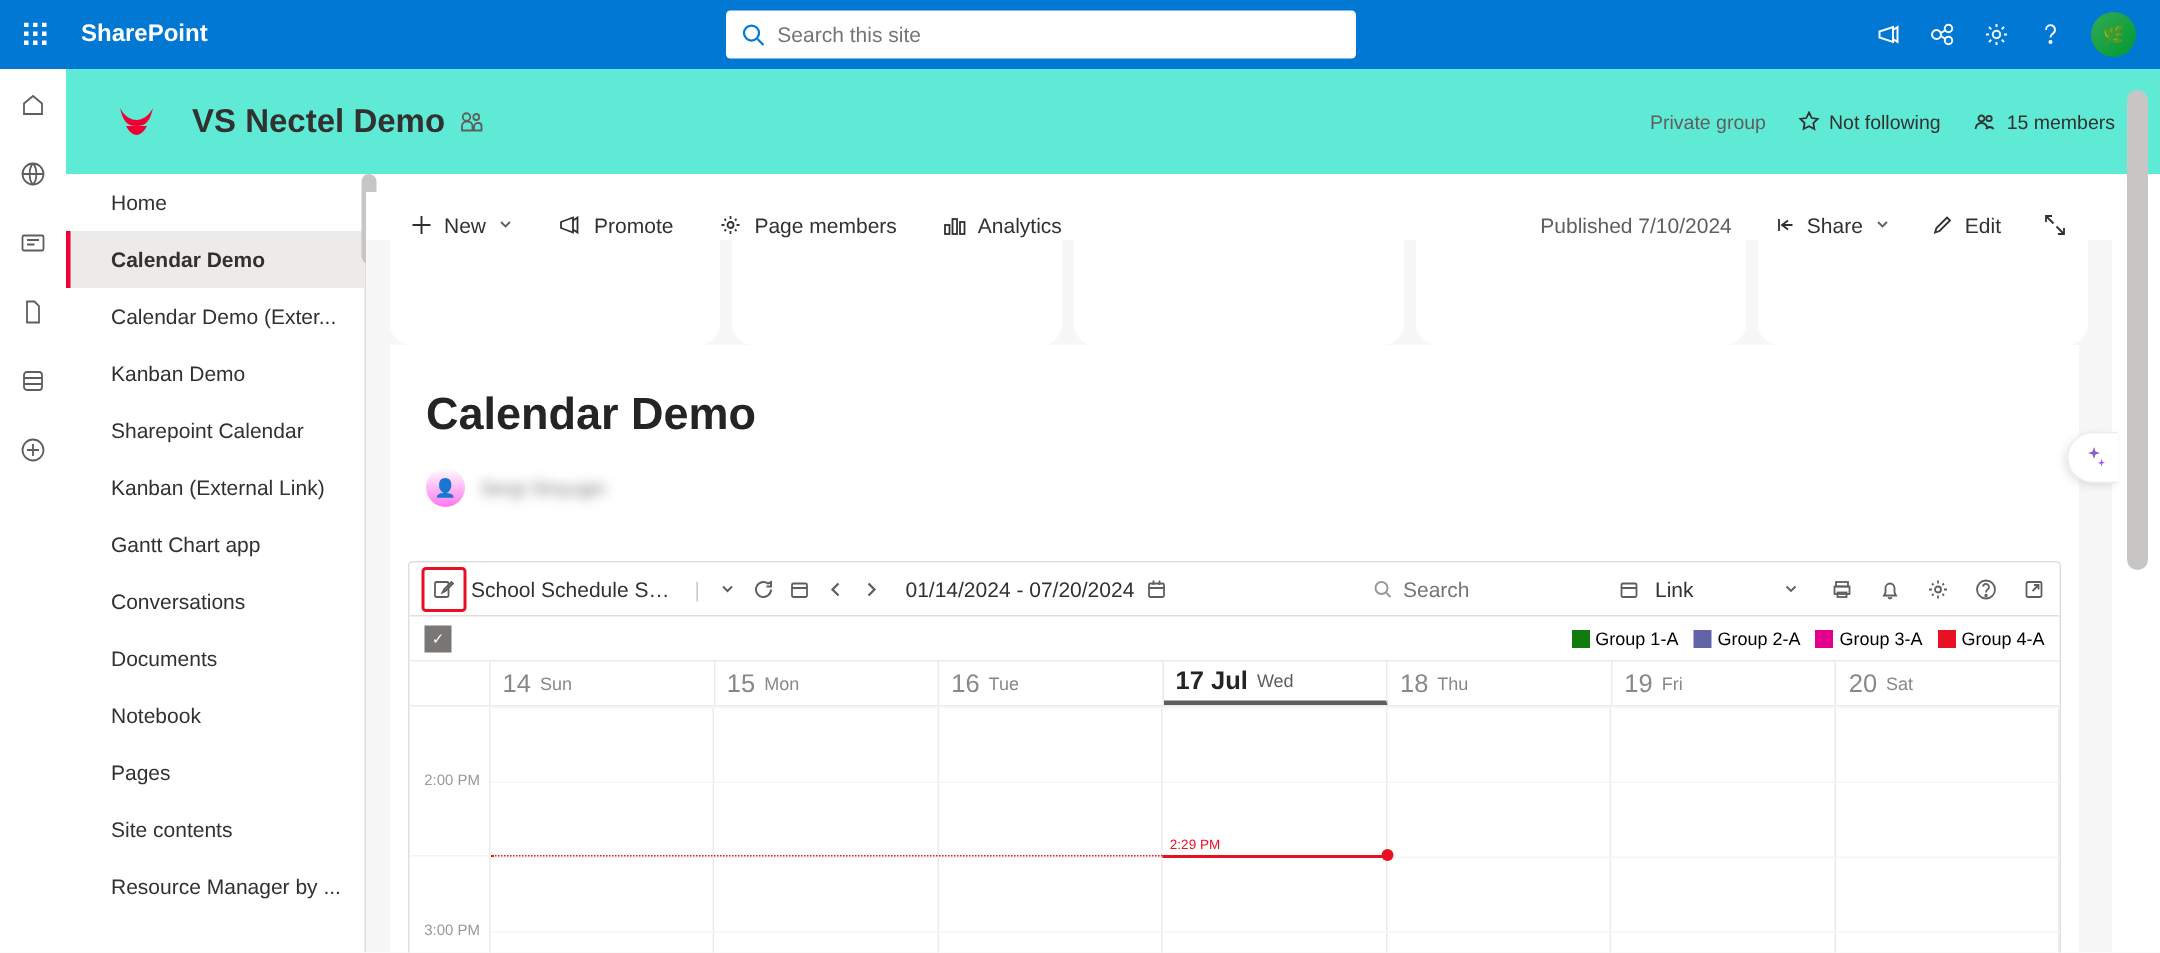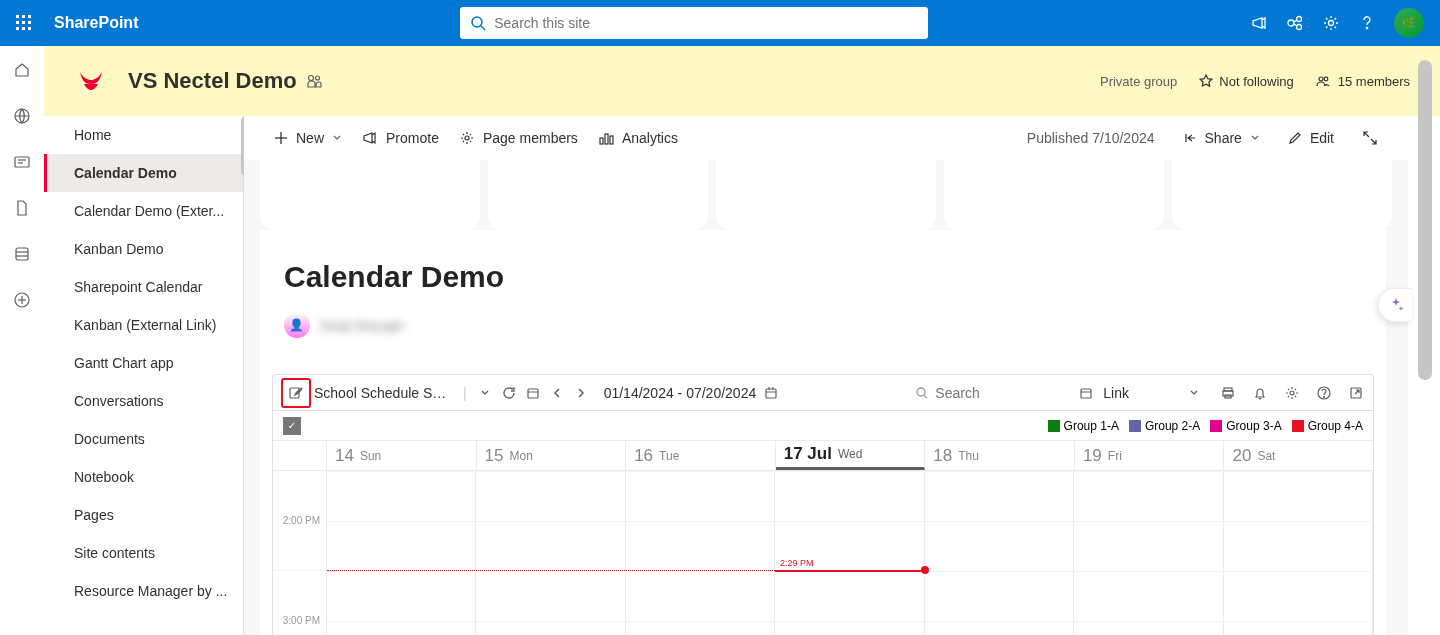--- a/index.html
+++ b/index.html
@@ -2,50 +2,50 @@
 <html><head>
 <meta charset="utf-8">
 <style>
   * { box-sizing: border-box; margin: 0; padding: 0; font-family: "Segoe UI", Arial, sans-serif; }
   body { width: 1440px; height: 635px; overflow: hidden; background: #fff; position: relative; }
 
   
   .suite-bar { background:#0078D4; height:46px; display:flex; align-items:center; color:#fff; padding:0 8px; }
   .waffle { width:32px; height:32px; display:flex; align-items:center; justify-content:center; cursor:pointer; }
   .brand { margin-left:14px; font-weight:600; font-size:16px; }
-  .search-wrap { margin-left:auto; margin-right:auto; width:468px; height:32px; background:#fff; border-radius:3px; display:flex; align-items:center; padding:0 10px; color:#323130; }
+  .search-wrap { margin-left:auto; margin-right:auto; width:420px; height:32px; background:#fff; border-radius:3px; display:flex; align-items:center; padding:0 10px; color:#323130; }
   .search-wrap svg { color:#0078D4; }
   .search-wrap input { border:none; outline:none; margin-left:8px; flex:1; font-size:14px; background:transparent; color:#323130; }
   .suite-actions { display:flex; gap:18px; align-items:center; margin-right:8px; }
   .suite-icon { width:18px; height:18px; cursor:pointer; display:flex; align-items:center; justify-content:center; }
   .avatar { width:30px; height:30px; border-radius:50%; background: linear-gradient(135deg,#3a5,#093); display:flex; align-items:center; justify-content:center; font-size:12px; }
 
   
   .left-rail { position:absolute; left:0; top:46px; width:44px; bottom:0; background:#fff; display:flex; flex-direction:column; align-items:center; padding-top:14px; gap:26px; }
   .rail-icon { width:20px; height:20px; color:#605e5c; cursor:pointer; display:flex; align-items:center; justify-content:center;}
   
   
-  .site-header { position:absolute; left:44px; top:46px; right:0; height:70px; background:#fef9c3; display:flex; align-items:center; padding:0 30px; }
+  .site-header { position:absolute; left:44px; top:46px; right:0; height:70px; background:#5eead4; display:flex; align-items:center; padding:0 30px; }
   .site-logo { width:34px; height:34px; display:flex; align-items:center; justify-content:center; }
   .site-logo svg path { fill:#e03; }
   .site-title { margin-left:20px; font-size:22px; font-weight:600; color:#323130; }
   .teams-badge { margin-left:8px; color:#605e5c; }
   .site-meta { margin-left:auto; display:flex; align-items:center; gap:22px; font-size:13px; color:#605e5c; }
   .site-meta .follow { color:#323130; display:flex; align-items:center; gap:6px;}
   .site-meta .members { color:#323130; display:flex; align-items:center; gap:8px;}
   
   
   .left-nav { position:absolute; left:44px; top:116px; bottom:0; width:200px; background:#fff; border-right:1px solid #e1dfdd; }
   .nav-item { padding:11px 14px 11px 30px; font-size:14px; color:#323130; cursor:pointer; white-space:nowrap; overflow:hidden; text-overflow:ellipsis; }
   .nav-item.active { font-weight:600; background:#edebe9; position:relative; }
   .nav-item.active::before { content:""; position:absolute; left:0; top:0; bottom:0; width:3px; background:#e03; }
   .nav-scroll { position:absolute; right:-8px; top:0; width:10px; height:60px; background:#c8c6c4; border-radius:5px; }
 
   
-  .cmd-bar { position:absolute; left:244px; top:116px; right:32px; height:44px; display:flex; align-items:center; padding:0 30px 0 30px; gap:20px; font-size:14px; color:#323130; background:#fff;}
+  .cmd-bar { position:absolute; left:244px; top:128px; right:32px; height:44px; display:flex; align-items:center; padding:0 30px 0 30px; gap:30px; font-size:14px; color:#323130; background:#fff;}
   .cmd-item { display:flex; align-items:center; gap:8px; cursor:pointer; }
   .cmd-right { margin-left:auto; display:flex; align-items:center; gap:28px; }
 
   
   .page-body { position:absolute; left:244px; top:160px; right:32px; bottom:0; background:#f7f7f7; }
   .tabs-row { height:70px; padding:0 16px; display:flex; gap:8px; }
   .tab-shape { flex:1; background:#fff; border-bottom-left-radius:14px; border-bottom-right-radius:14px; margin-top:0; }
   .content-card { position:absolute; left:16px; top:70px; right:22px; background:#fff; padding:30px 0 0 0; bottom:0; }
   .page-title { font-size:30px; font-weight:600; margin-left:24px; color:#242424; }
   .author-row { display:flex; align-items:center; gap:10px; margin:18px 0 0 24px; }

